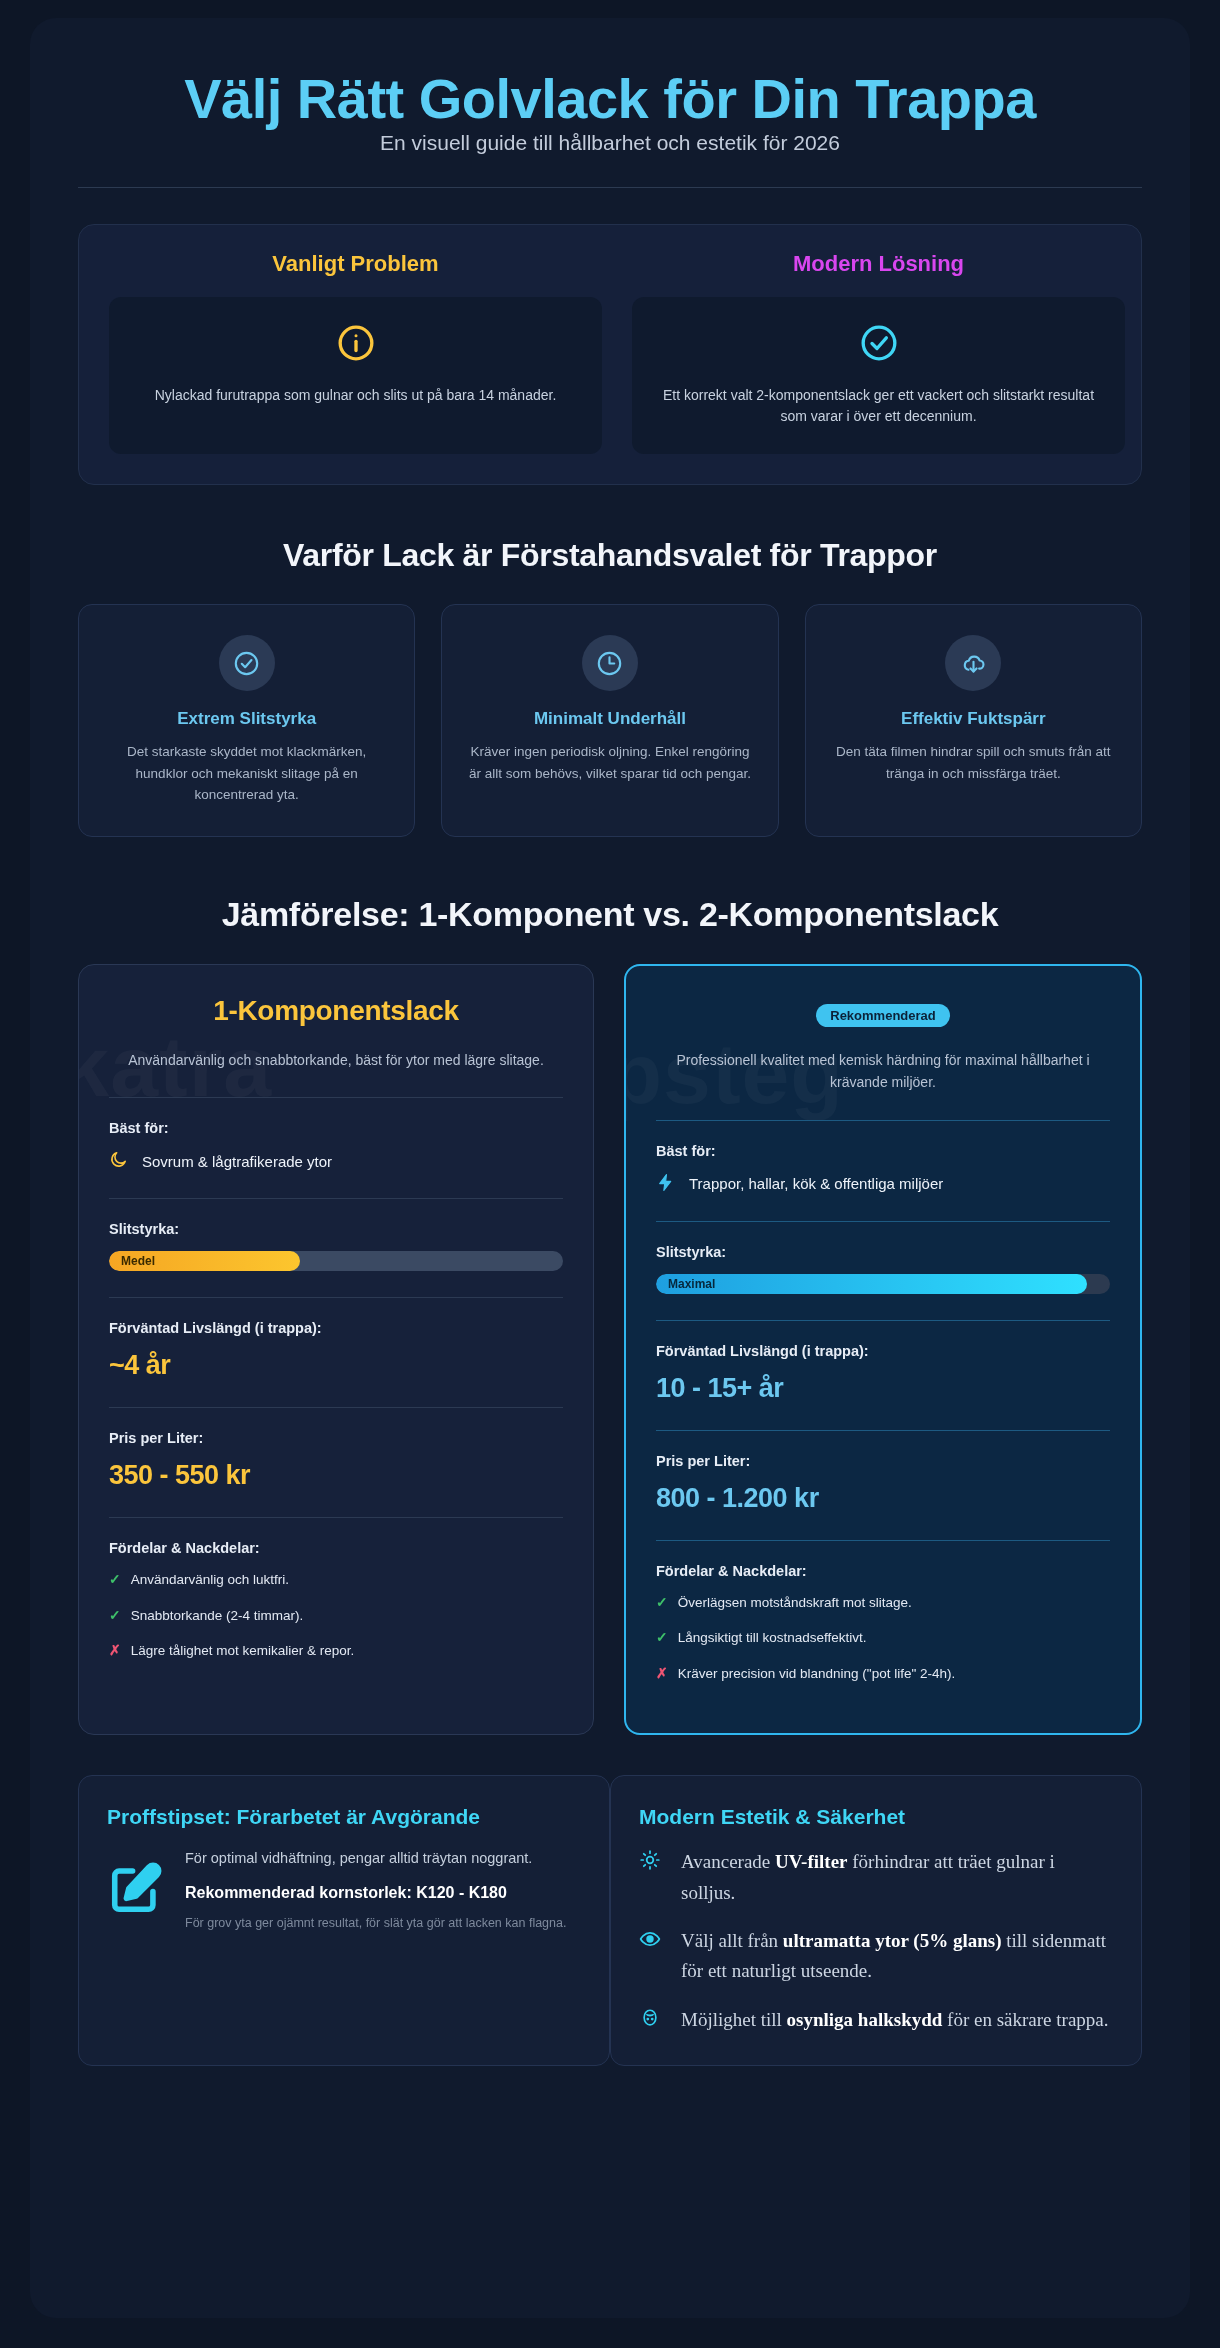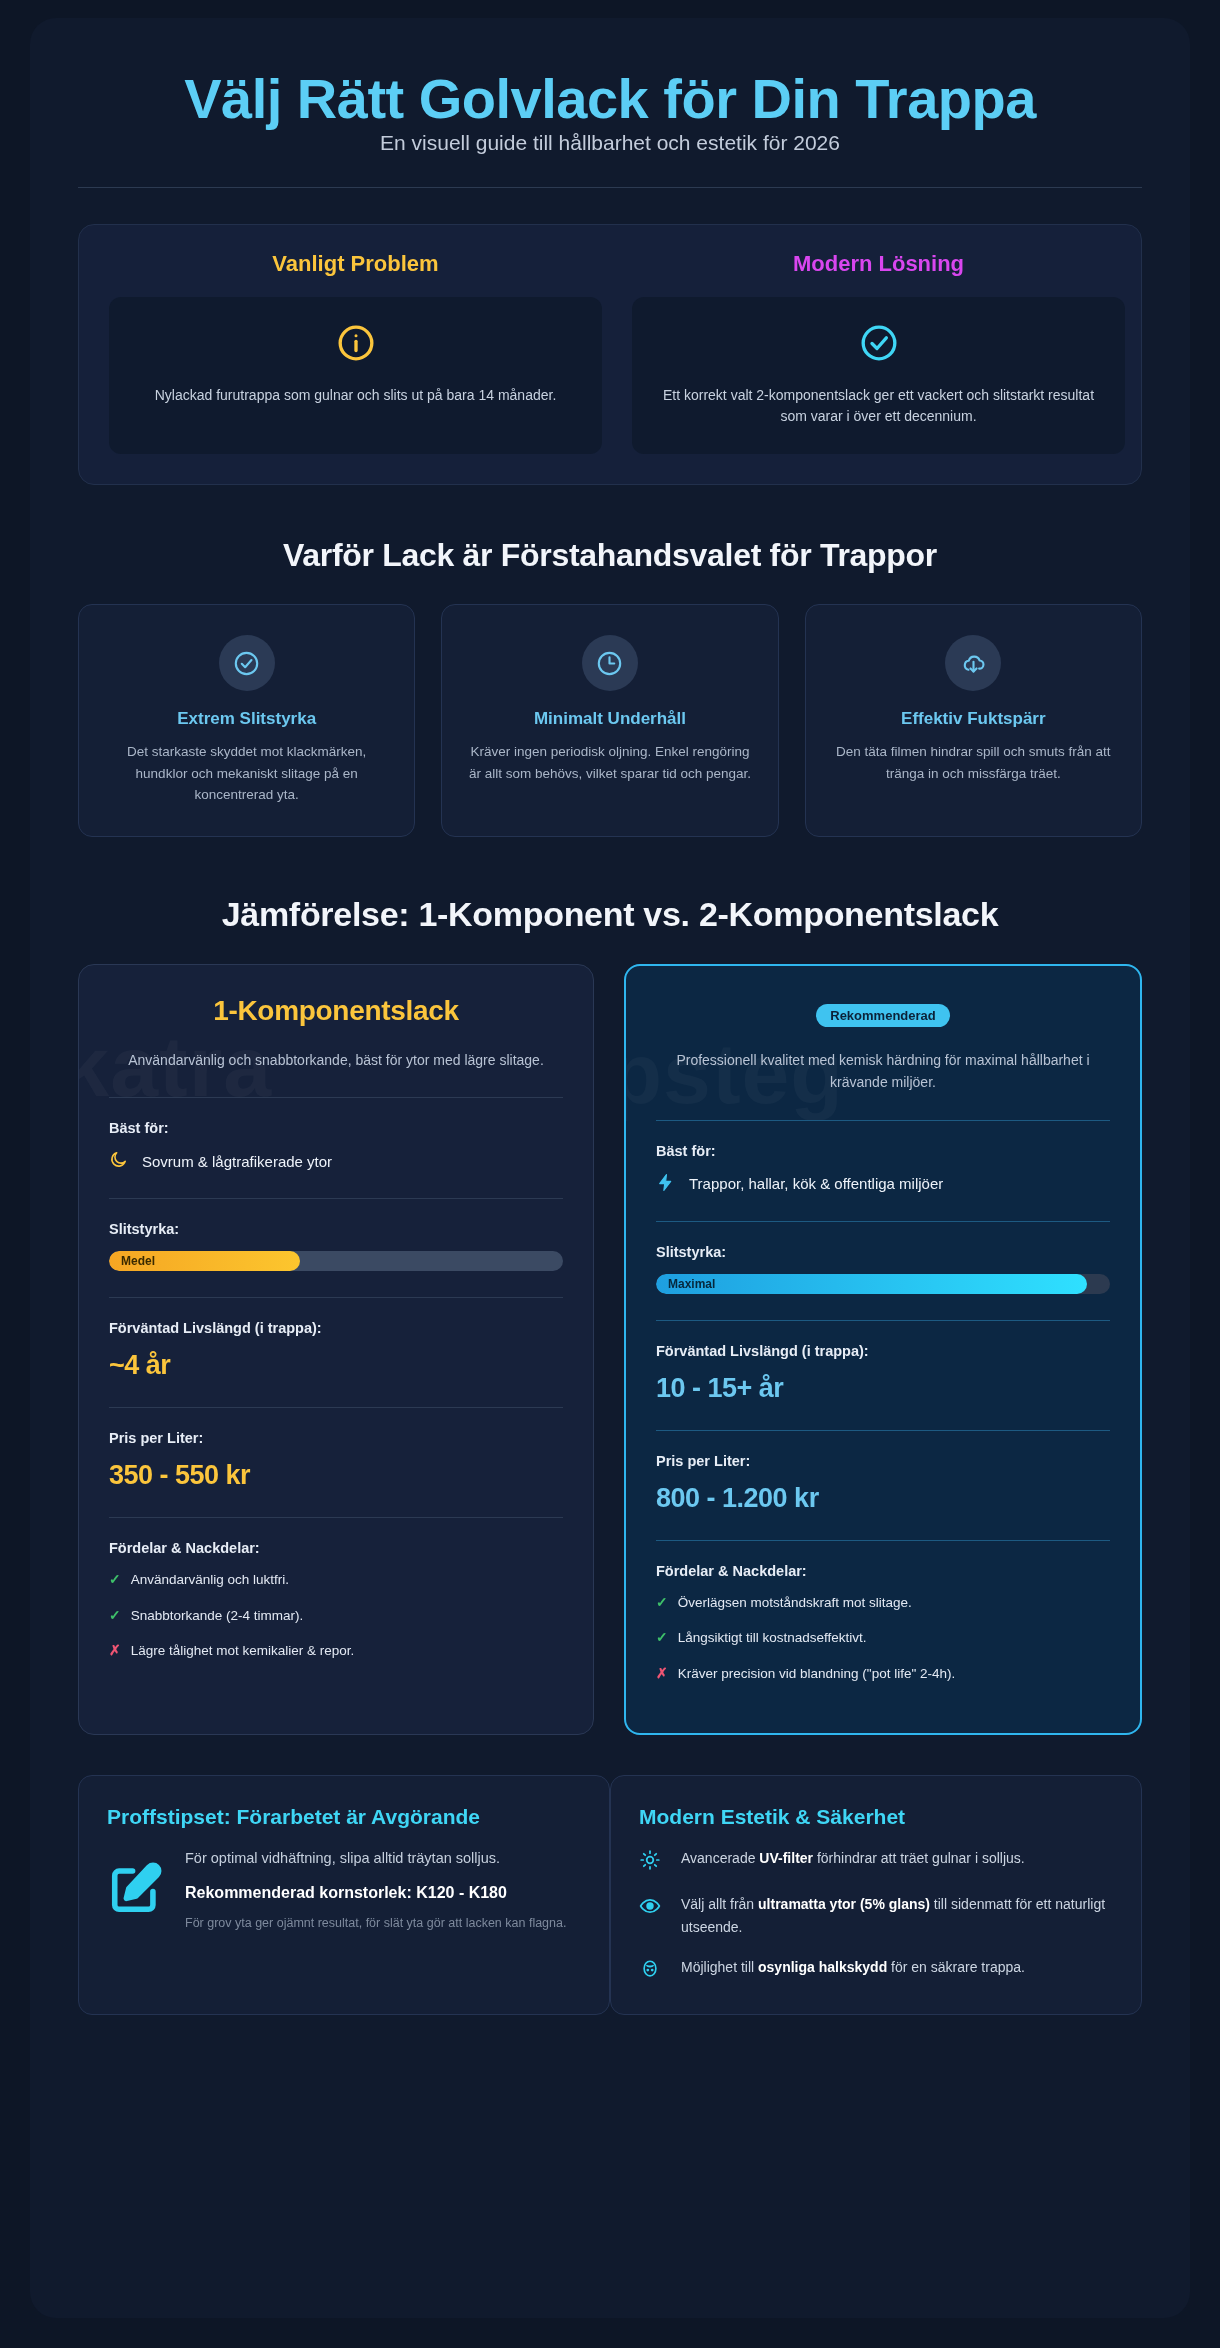--- a/index.html
+++ b/index.html
@@ -305,23 +305,24 @@
   .featlist { list-style: none; }
   .featlist li {
     display: flex;
     gap: 16px;
     align-items: flex-start;
     margin-bottom: 18px;
   }
   .featlist li:last-child { margin-bottom: 0; }
   .feat-ico { flex: 0 0 26px; padding-top: 2px; }
   .feat-txt {
-    font-size: 14px;
+    font-size: 19px;
     line-height: 1.6;
     color: #cdd6e3;
+    font-family: Liberation Serif, serif;
   }
   .feat-txt b { color: #ffffff; font-weight: 700; }
 </style>
 </head>
 <body>
 
 <div class="page">
  <div class="frame">
 
   <div class="header">
@@ -514,21 +515,21 @@
     <div class="bcard">
       <div class="bcard-title">Proffstipset: Förarbetet är Avgörande</div>
       <div class="tip-body">
         <div class="tip-icon">
           <svg width="58" height="58" viewBox="0 0 24 24" fill="none" stroke="#2fd0f0" stroke-width="2.3" stroke-linecap="round" stroke-linejoin="round">
             <path d="M19 13.5V19a1.8 1.8 0 0 1-1.8 1.8H5a1.8 1.8 0 0 1-1.8-1.8V6.8A1.8 1.8 0 0 1 5 5h5.6"></path>
             <path d="M17.4 3.3a2.3 2.3 0 0 1 3.3 3.3L12 15.3l-4 1 1-4z" fill="#2fd0f0"></path>
           </svg>
         </div>
         <div class="tip-text">
-          <div class="tip-line1">För optimal vidhäftning, slipa alltid träytan solljus.</div>
+          <div class="tip-line1">För optimal vidhäftning, pengar alltid träytan noggrant.</div>
           <div class="tip-line2">Rekommenderad kornstorlek: K120 - K180</div>
           <div class="tip-line3">För grov yta ger ojämnt resultat, för slät yta gör att lacken kan flagna.</div>
         </div>
       </div>
     </div>
 
     <div class="bcard">
       <div class="bcard-title">Modern Estetik &amp; Säkerhet</div>
       <ul class="featlist">
 

